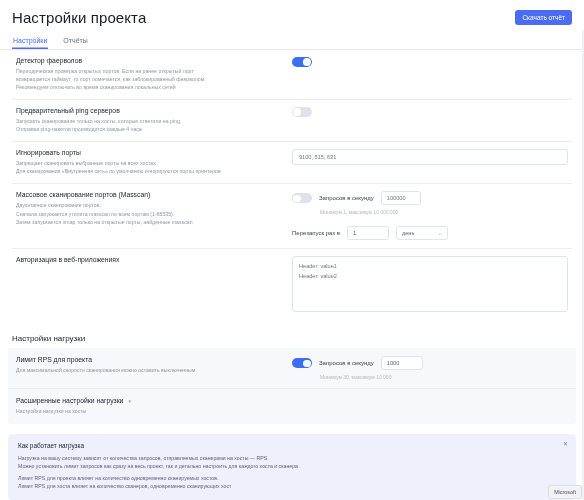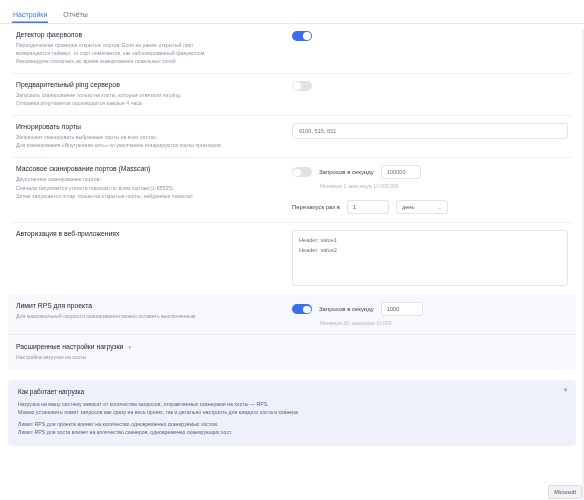--- a/index.html
+++ b/index.html
@@ -105,20 +105,24 @@
     border: 1px solid #dcdee4; border-radius: 2px; font-size: 5.4px;
     color: #4a4f60; padding: 3px 5px; white-space: nowrap; overflow: hidden;
   }
   .scroll-edge { position: absolute; right: 0; top: 30px; width: 2px; height: 470px; background: #f0f1f5; }
 </style>
 </head>
 <body>
 
 <div class="page">
 
+  <div class="header">
+    <div class="page-title">Настройки проекта</div>
+    <button class="download-btn">Скачать отчёт</button>
+  </div>
 
   <div class="tabs">
     <div class="tab active">Настройки</div>
     <div class="tab">Отчёты</div>
   </div>
 
   <div class="section">
 
     <div class="row">
       <div class="row-left">
@@ -189,20 +193,21 @@
       <div class="row-left">
         <div class="row-title">Авторизация в веб-приложениях</div>
       </div>
       <div class="row-right">
         <textarea class="textarea" placeholder="Header: value1
 Header: value2" style=""></textarea>
       </div>
     </div>
   </div>
 
+  <div class="block-title">Настройки нагрузки</div>
 
   <div class="card">
     <div class="row">
       <div class="row-left">
         <div class="row-title">Лимит RPS для проекта</div>
         <div class="row-desc">Для максимальной скорости сканирования можно оставить выключенным</div>
       </div>
       <div class="row-right">
         <div class="inline">
           <div class="switch on">

